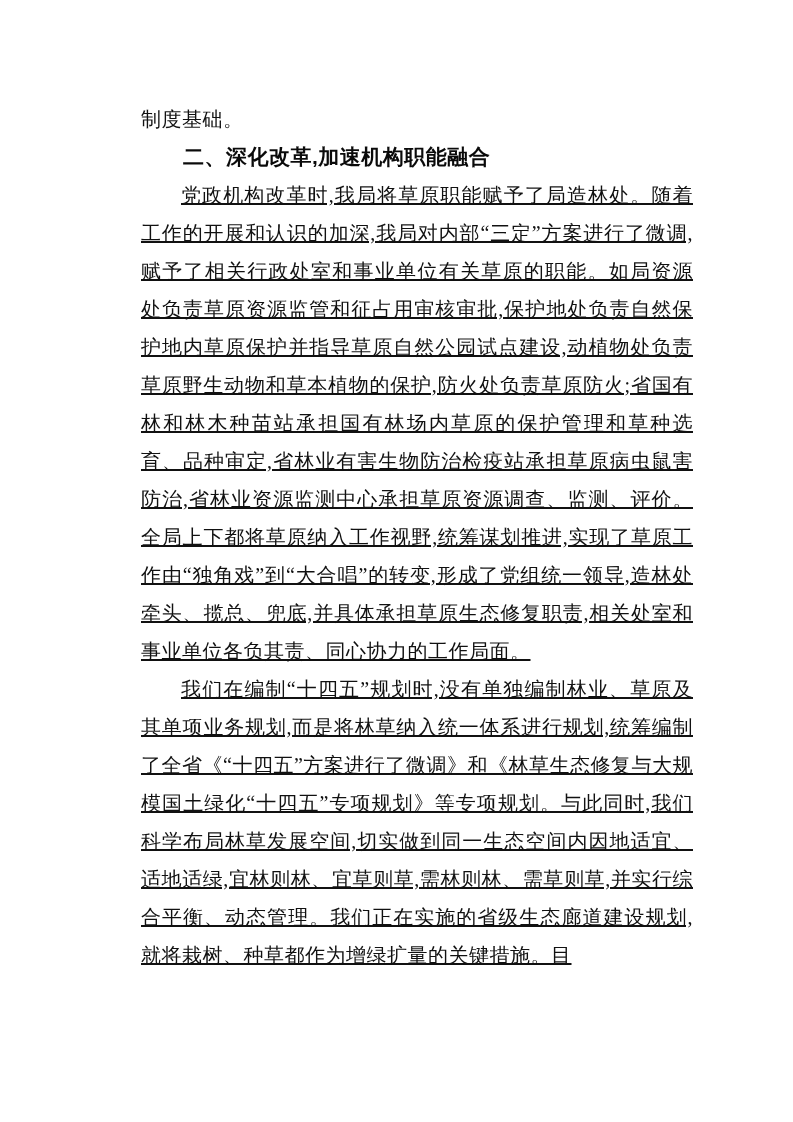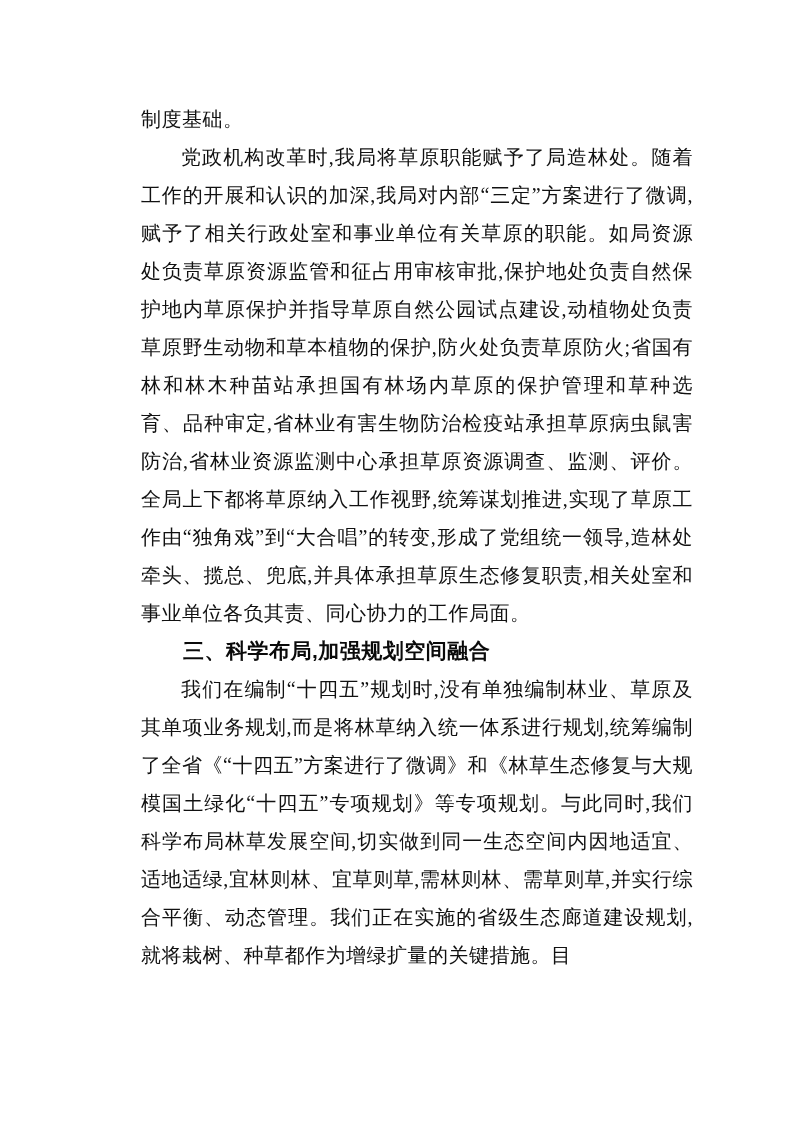--- a/index.html
+++ b/index.html
@@ -23,40 +23,41 @@
     font-family: "Liberation Serif", "DejaVu Serif", serif;
     font-size: 20px;
     line-height: 38px;
     text-align: justify;
     text-justify: inter-ideograph;
     letter-spacing: 0.5px;
     color: #111111;
   }
   .body-para.indent {
     text-indent: 2em;
+    text-decoration: underline;
   }
   .section-heading {
     margin: 0;
     font-family: "Liberation Sans", "DejaVu Sans", sans-serif;
     font-weight: 700;
     font-size: 21px;
     line-height: 38px;
     text-indent: 2em;
     letter-spacing: 0.5px;
     color: #0a0a0a;
     white-space: nowrap;
   }
 </style>
 </head>
 <body>
 
 <div class="page">
 
   <p class="body-para">制度基础。</p>
 
+  <h2 class="section-heading">二、深化改革,加速机构职能融合</h2>
 
   <p class="body-para indent">党政机构改革时,我局将草原职能赋予了局造林处。随着工作的开展和认识的加深,我局对内部“三定”方案进行了微调,赋予了相关行政处室和事业单位有关草原的职能。如局资源处负责草原资源监管和征占用审核审批,保护地处负责自然保护地内草原保护并指导草原自然公园试点建设,动植物处负责草原野生动物和草本植物的保护,防火处负责草原防火;省国有林和林木种苗站承担国有林场内草原的保护管理和草种选育、品种审定,省林业有害生物防治检疫站承担草原病虫鼠害防治,省林业资源监测中心承担草原资源调查、监测、评价。全局上下都将草原纳入工作视野,统筹谋划推进,实现了草原工作由“独角戏”到“大合唱”的转变,形成了党组统一领导,造林处牵头、揽总、兜底,并具体承担草原生态修复职责,相关处室和事业单位各负其责、同心协力的工作局面。</p>
 
-  <h2 class="section-heading">三、科学布局,加强规划空间融合</h2>
 
   <p class="body-para indent">我们在编制“十四五”规划时,没有单独编制林业、草原及其单项业务规划,而是将林草纳入统一体系进行规划,统筹编制了全省《“十四五”方案进行了微调》和《林草生态修复与大规模国土绿化“十四五”专项规划》等专项规划。与此同时,我们科学布局林草发展空间,切实做到同一生态空间内因地适宜、适地适绿,宜林则林、宜草则草,需林则林、需草则草,并实行综合平衡、动态管理。我们正在实施的省级生态廊道建设规划,就将栽树、种草都作为增绿扩量的关键措施。目</p>
 
 </div>
 
 </body></html>

